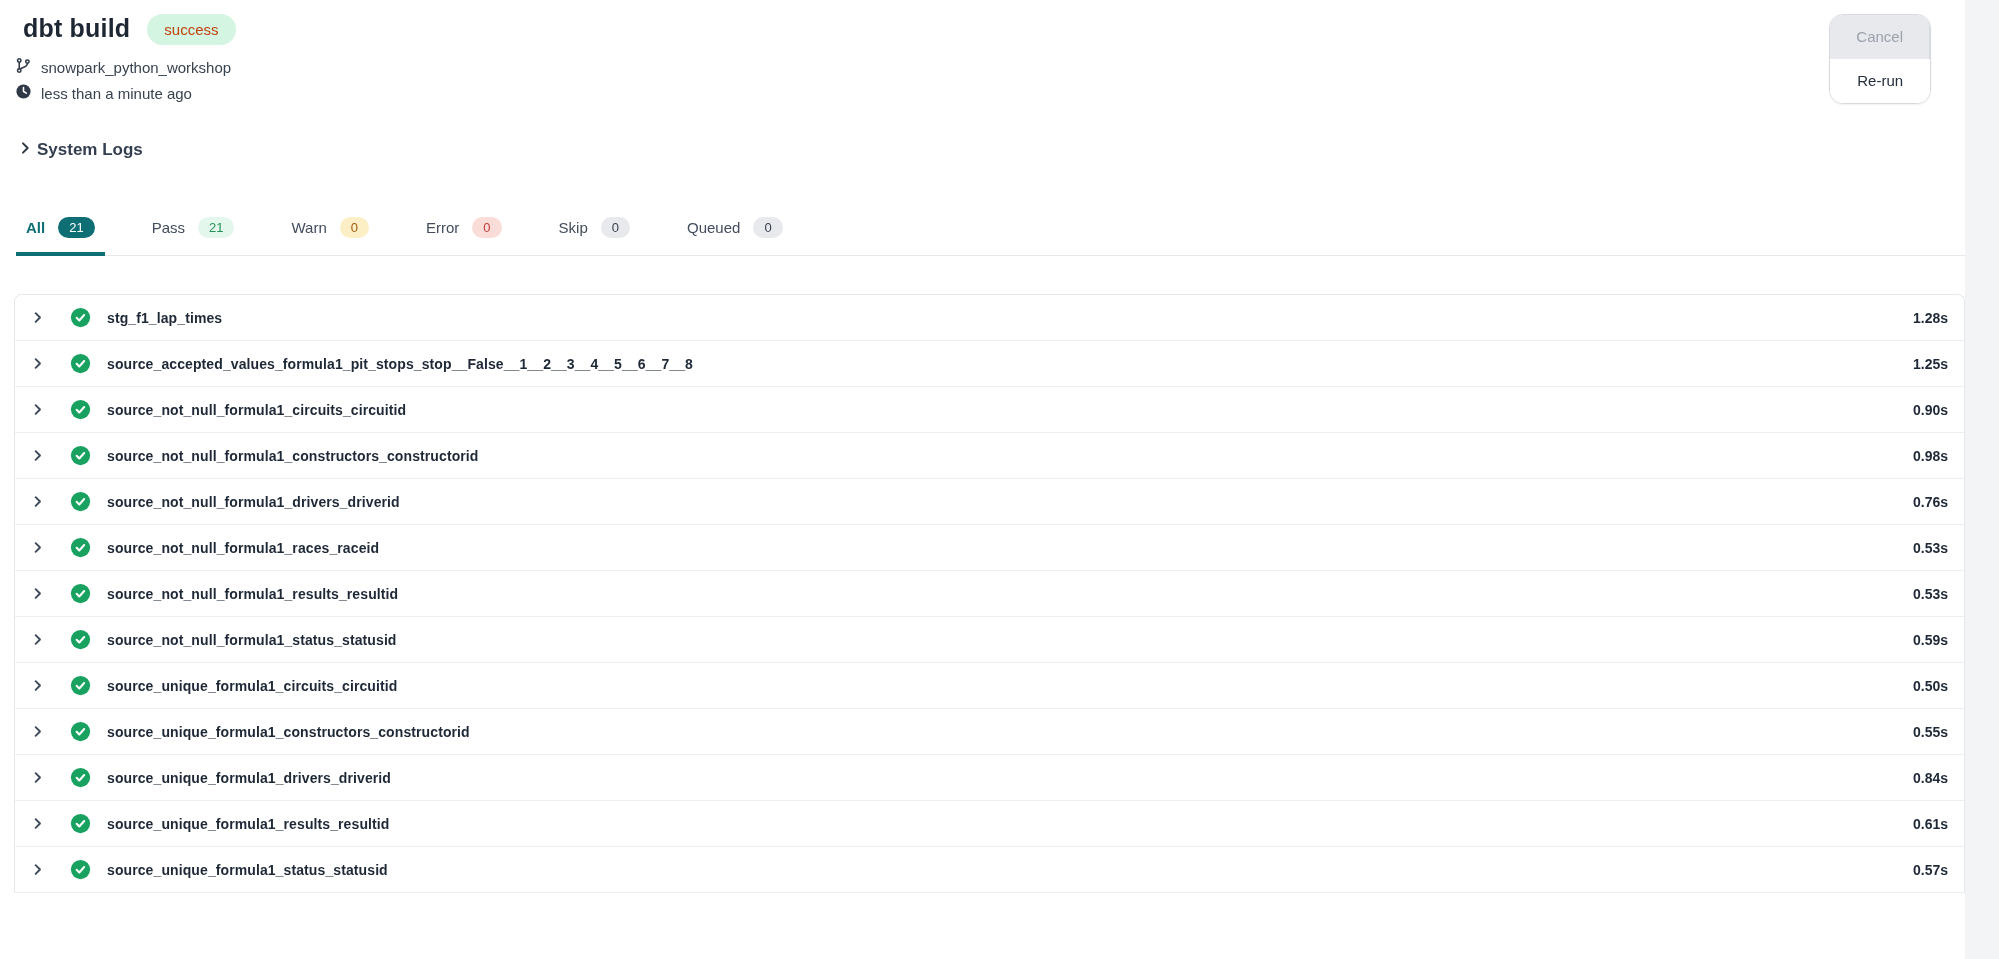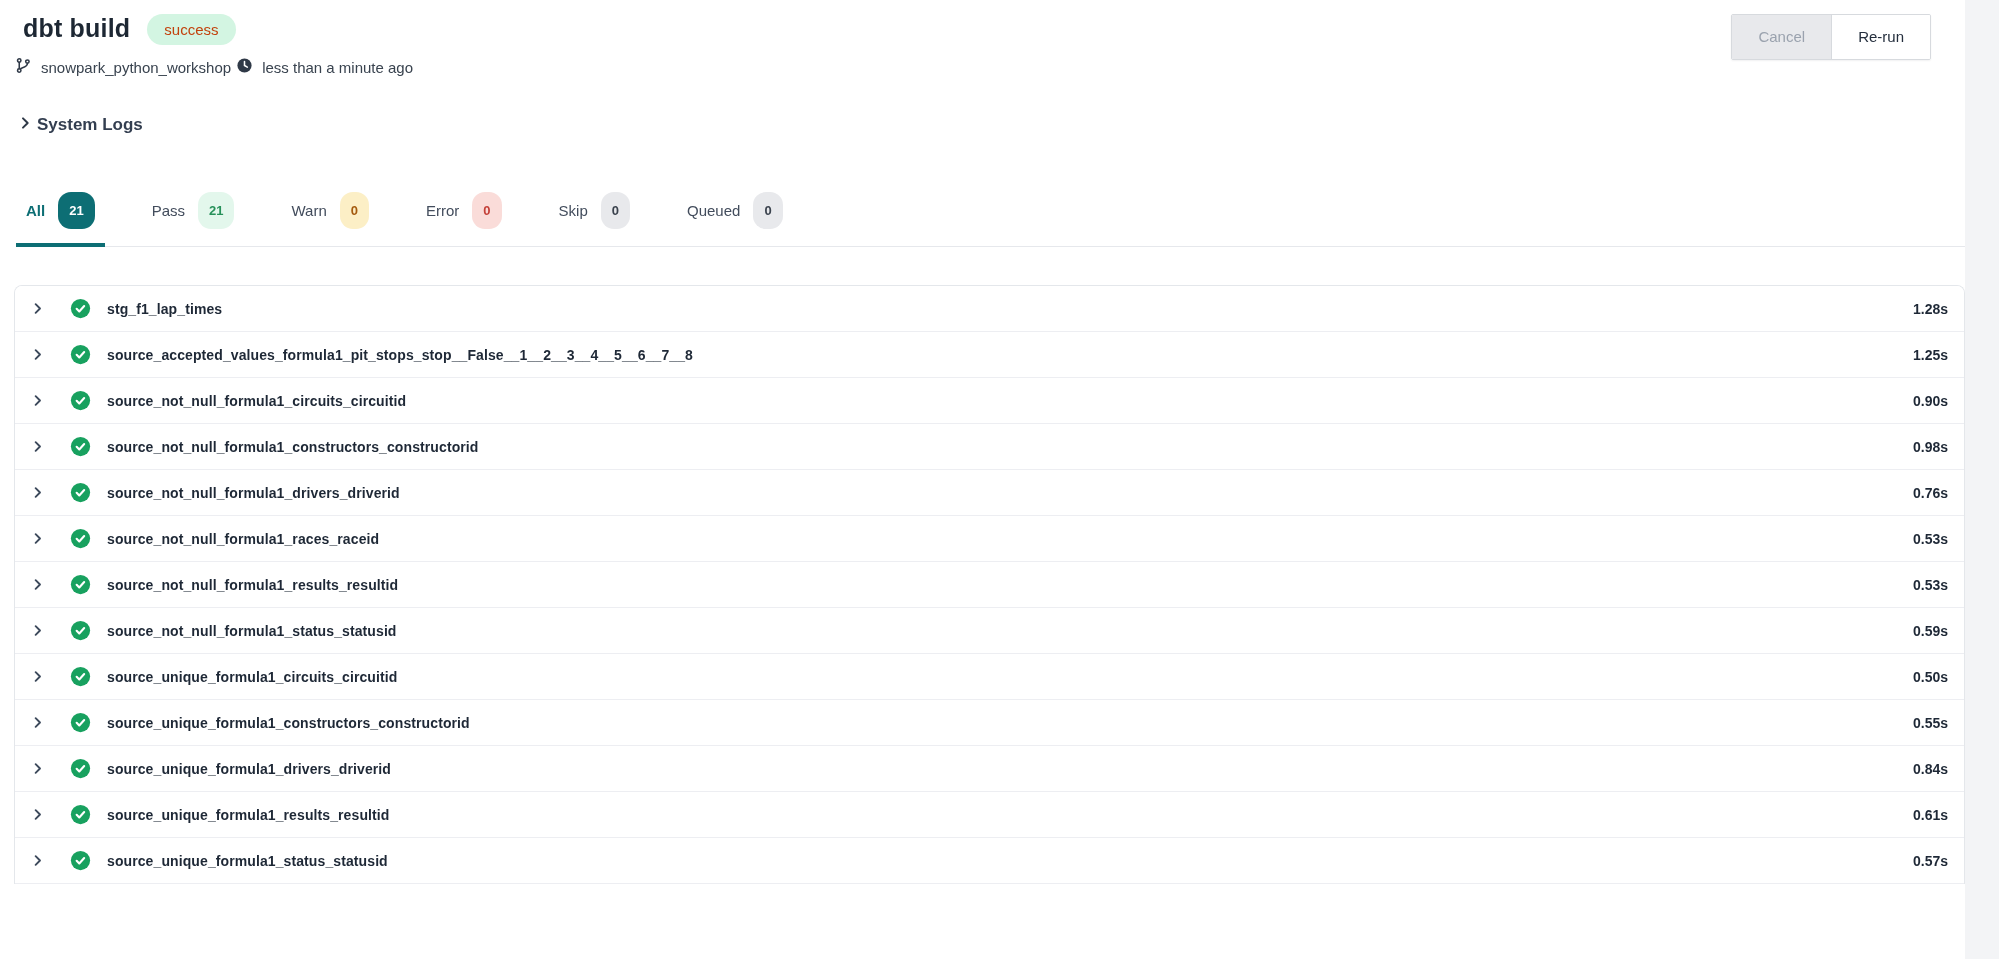--- a/index.html
+++ b/index.html
@@ -17,28 +17,29 @@
   .page { position:absolute; top:0; left:0; width:1965px; height:959px; background:#ffffff; }
 
   
   .header { padding:14px 0 0 15px; position:relative; }
   .title-row { display:flex; gap:17px;margin-left:8px; }
   .page-title { font-size:25px; font-weight:700; color:#1d2733; letter-spacing:.2px; }
   .status-badge {
     background:#d3f5e2; color:#c2410c; font-size:15px; font-weight:500;
     padding:8px 17px; border-radius:20px; line-height:1;
   }
-  .meta { margin-top:11px; display:flex; flex-direction:row; gap:5px; }
+  .meta { margin-top:11px; display:flex; flex-direction:column; gap:5px; }
   .meta-row { display:flex; align-items:center; gap:9px; font-size:15px; color:#39434f; }
   .meta-row svg { flex:0 0 auto; }
 
   .action-group {
     position:absolute; top:14px; right:34px; display:flex;
-    border:1px solid #d7dade; border-radius:2px; overflow:hidden;
+    border:1px solid #d7dade; border-radius:14px; overflow:hidden;
     box-shadow:0 1px 2px rgba(16,24,40,.06);
+    flex-direction:column;
   }
   .btn { font-family:inherit; font-size:15px; height:44px; padding:0 26px; border:none; cursor:pointer; line-height:44px; }
   .btn-cancel { background:#e8e9ec; color:#9aa2ae; border-right:1px solid #d7dade; cursor:default; }
   .btn-rerun { background:#ffffff; color:#242e3d; font-weight:500; }
 
   
   .system-logs { margin:37px 0 0 17px; display:flex; align-items:center; gap:4px; cursor:pointer; width:max-content; }
   .system-logs-label { font-size:17px; font-weight:700; color:#333e50; }
 
   
@@ -48,21 +49,21 @@
     border-bottom:1px solid #e6e8ec;
   }
   .tab {
     display:flex; align-items:center; gap:13px;
     padding:10px 10px 14px 10px; cursor:pointer;
     border-bottom:4px solid transparent; margin-bottom:-1px;
     font-size:15px; color:#424c5c;
   }
   .tab.active { border-bottom-color:#0d6e74; color:#0d6e74; font-weight:600; }
   .count-pill {
-    font-size:13px; line-height:1; padding:12px 11px; border-radius:13px; font-weight:700;
+    font-size:13px; line-height:1; padding:4px 11px; border-radius:13px; font-weight:400;
   }
   .pill-all     { background:#0d6e74; color:#ffffff; }
   .pill-pass    { background:#e3f7ec; color:#27915a; }
   .pill-warn    { background:#fcefc6; color:#a45a0e; }
   .pill-error   { background:#fadcd9; color:#c43f38; }
   .pill-neutral { background:#e8e9ec; color:#3a424d; }
 
   
   .results {
     margin:38px 0 0 14px; width:1951px;

